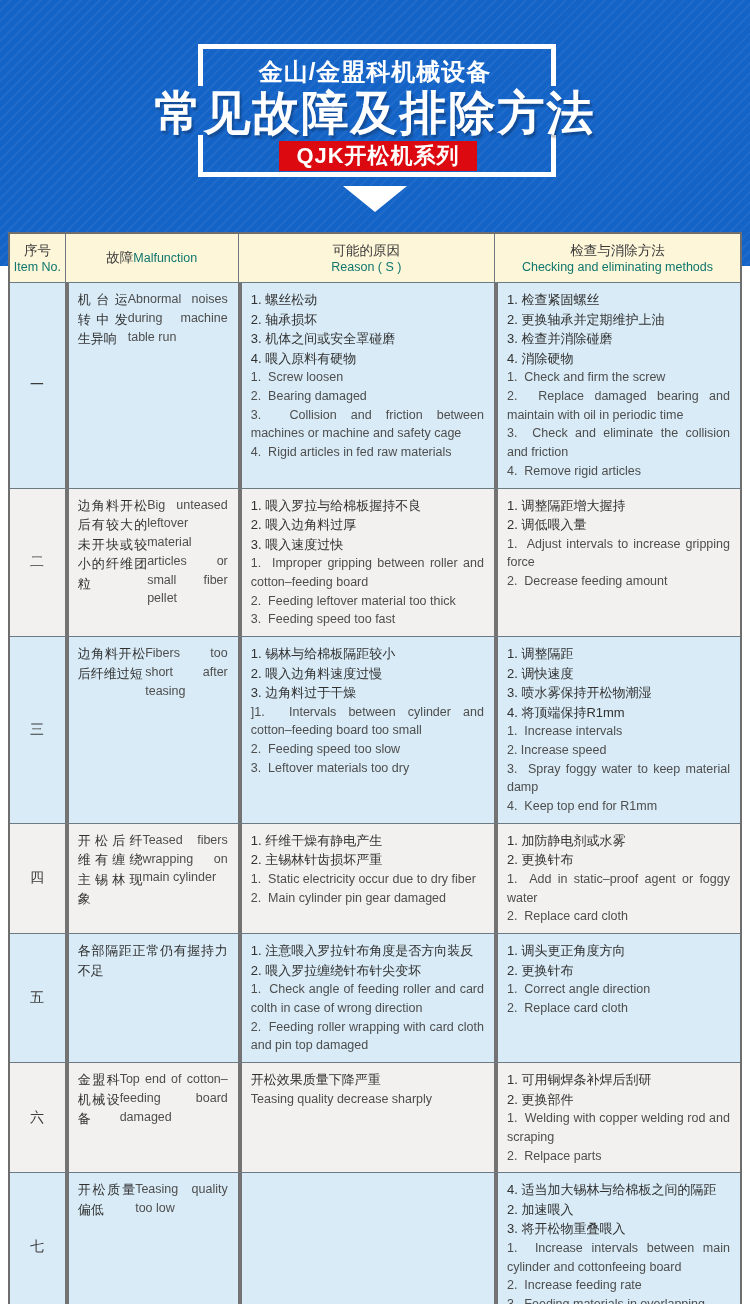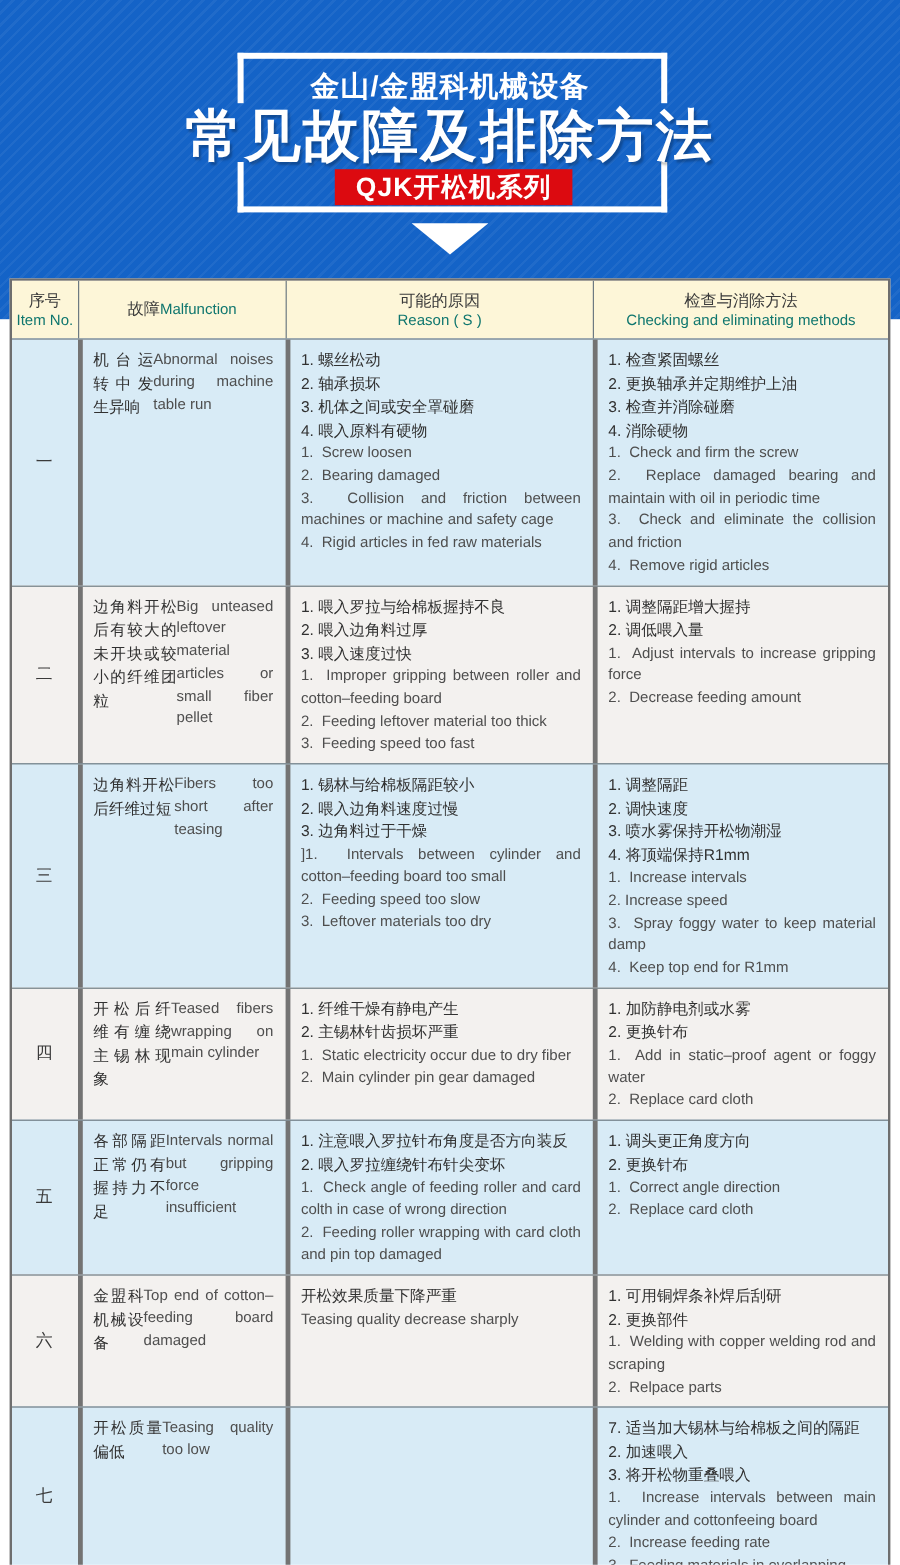--- a/index.html
+++ b/index.html
@@ -193,21 +193,20 @@
           <div class="line zh">2. 更换针布</div>
           <div class="line en">1.  Add in static–proof agent or foggy water</div>
           <div class="line en">2.  Replace card cloth</div>
         </div>
   </div>
 
   <div class="trow">
     <div class="cell c-no">五</div>
     <div class="cell c-fault">
           <div class="line zh">各部隔距正常仍有握持力不足</div>
-          <div class="line en">Intervals normal but gripping force insufficient</div>
         </div>
     <div class="cell c-reason">
           <div class="line zh">1. 注意喂入罗拉针布角度是否方向装反</div>
           <div class="line zh">2. 喂入罗拉缠绕针布针尖变坏</div>
           <div class="line en">1.  Check angle of feeding roller and card colth in case of wrong direction</div>
           <div class="line en">2.  Feeding roller wrapping with card cloth and pin top damaged</div>
         </div>
     <div class="cell c-method">
           <div class="line zh">1. 调头更正角度方向</div>
           <div class="line zh">2. 更换针布</div>
@@ -235,21 +234,21 @@
   </div>
 
   <div class="trow">
     <div class="cell c-no">七</div>
     <div class="cell c-fault">
           <div class="line zh">开松质量偏低</div>
           <div class="line en">Teasing quality too low</div>
         </div>
     <div class="cell c-reason"></div>
     <div class="cell c-method">
-          <div class="line zh">7. 适当加大锡林与给棉板之间的隔距</div>
+          <div class="line zh">4. 适当加大锡林与给棉板之间的隔距</div>
           <div class="line zh">2. 加速喂入</div>
           <div class="line zh">3. 将开松物重叠喂入</div>
           <div class="line en">1.  Increase intervals between main cylinder and cottonfeeing board</div>
           <div class="line en">2.  Increase feeding rate</div>
           <div class="line en">3.  Feeding materials in overlapping</div>
         </div>
   </div>
 
 </div>
 </div>

